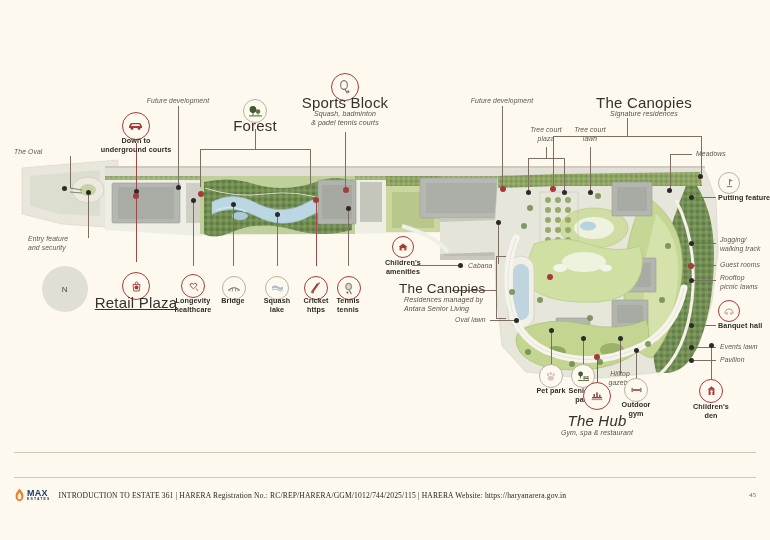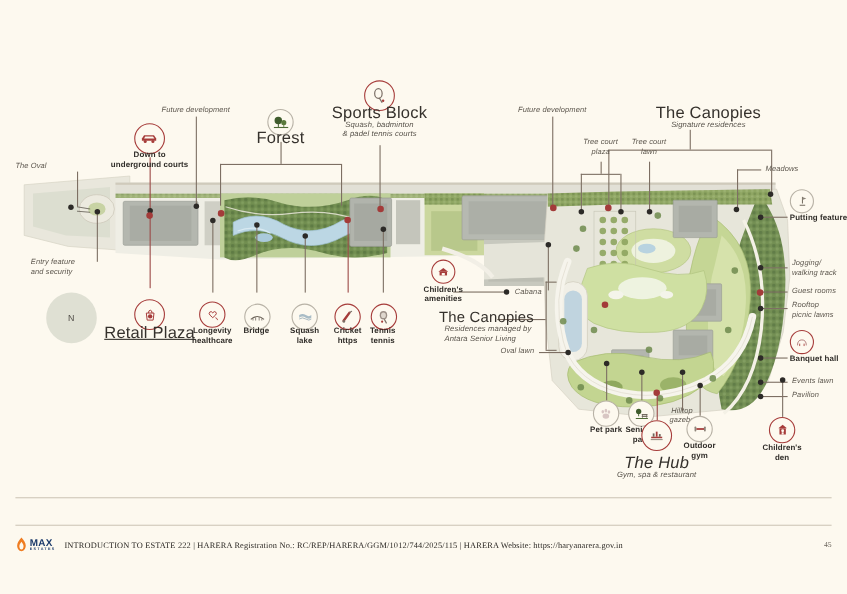--- a/index.html
+++ b/index.html
@@ -681,18 +681,18 @@
     <div id="logo">
       <svg width="11" height="14" viewBox="0 0 11 14">
         <path d="M5.5,0.6 C3.4,3.4 1.6,5 1.6,8 C1.6,11 3.4,13.2 5.5,13.2 C7.6,13.2 9.4,11 9.4,8 C9.4,5 7.6,3.4 5.5,0.6 Z" fill="#ef7d22"></path>
         <path d="M5.5,4.4 C4.4,6 3.6,6.8 3.6,8.6 C3.6,10.4 4.5,11.6 5.5,11.6 C6.5,11.6 7.4,10.4 7.4,8.6 C7.4,6.8 6.6,6 5.5,4.4 Z" fill="#fdf9ef"></path>
       </svg>
       <div id="logo-text">
         <span id="logo-max">MAX</span>
         <span id="logo-estates">ESTATES</span>
       </div>
     </div>
-    <div id="footer-text">INTRODUCTION TO ESTATE 222 | HARERA Registration No.: RC/REP/HARERA/GGM/1012/744/2025/115 | HARERA Website: https://haryanarera.gov.in</div>
+    <div id="footer-text">INTRODUCTION TO ESTATE 361 | HARERA Registration No.: RC/REP/HARERA/GGM/1012/744/2025/115 | HARERA Website: https://haryanarera.gov.in</div>
     <div id="page-num">45</div>
   </div>
   <div id="footer-rule2"></div>
 
 </div>
 
 </body></html>

